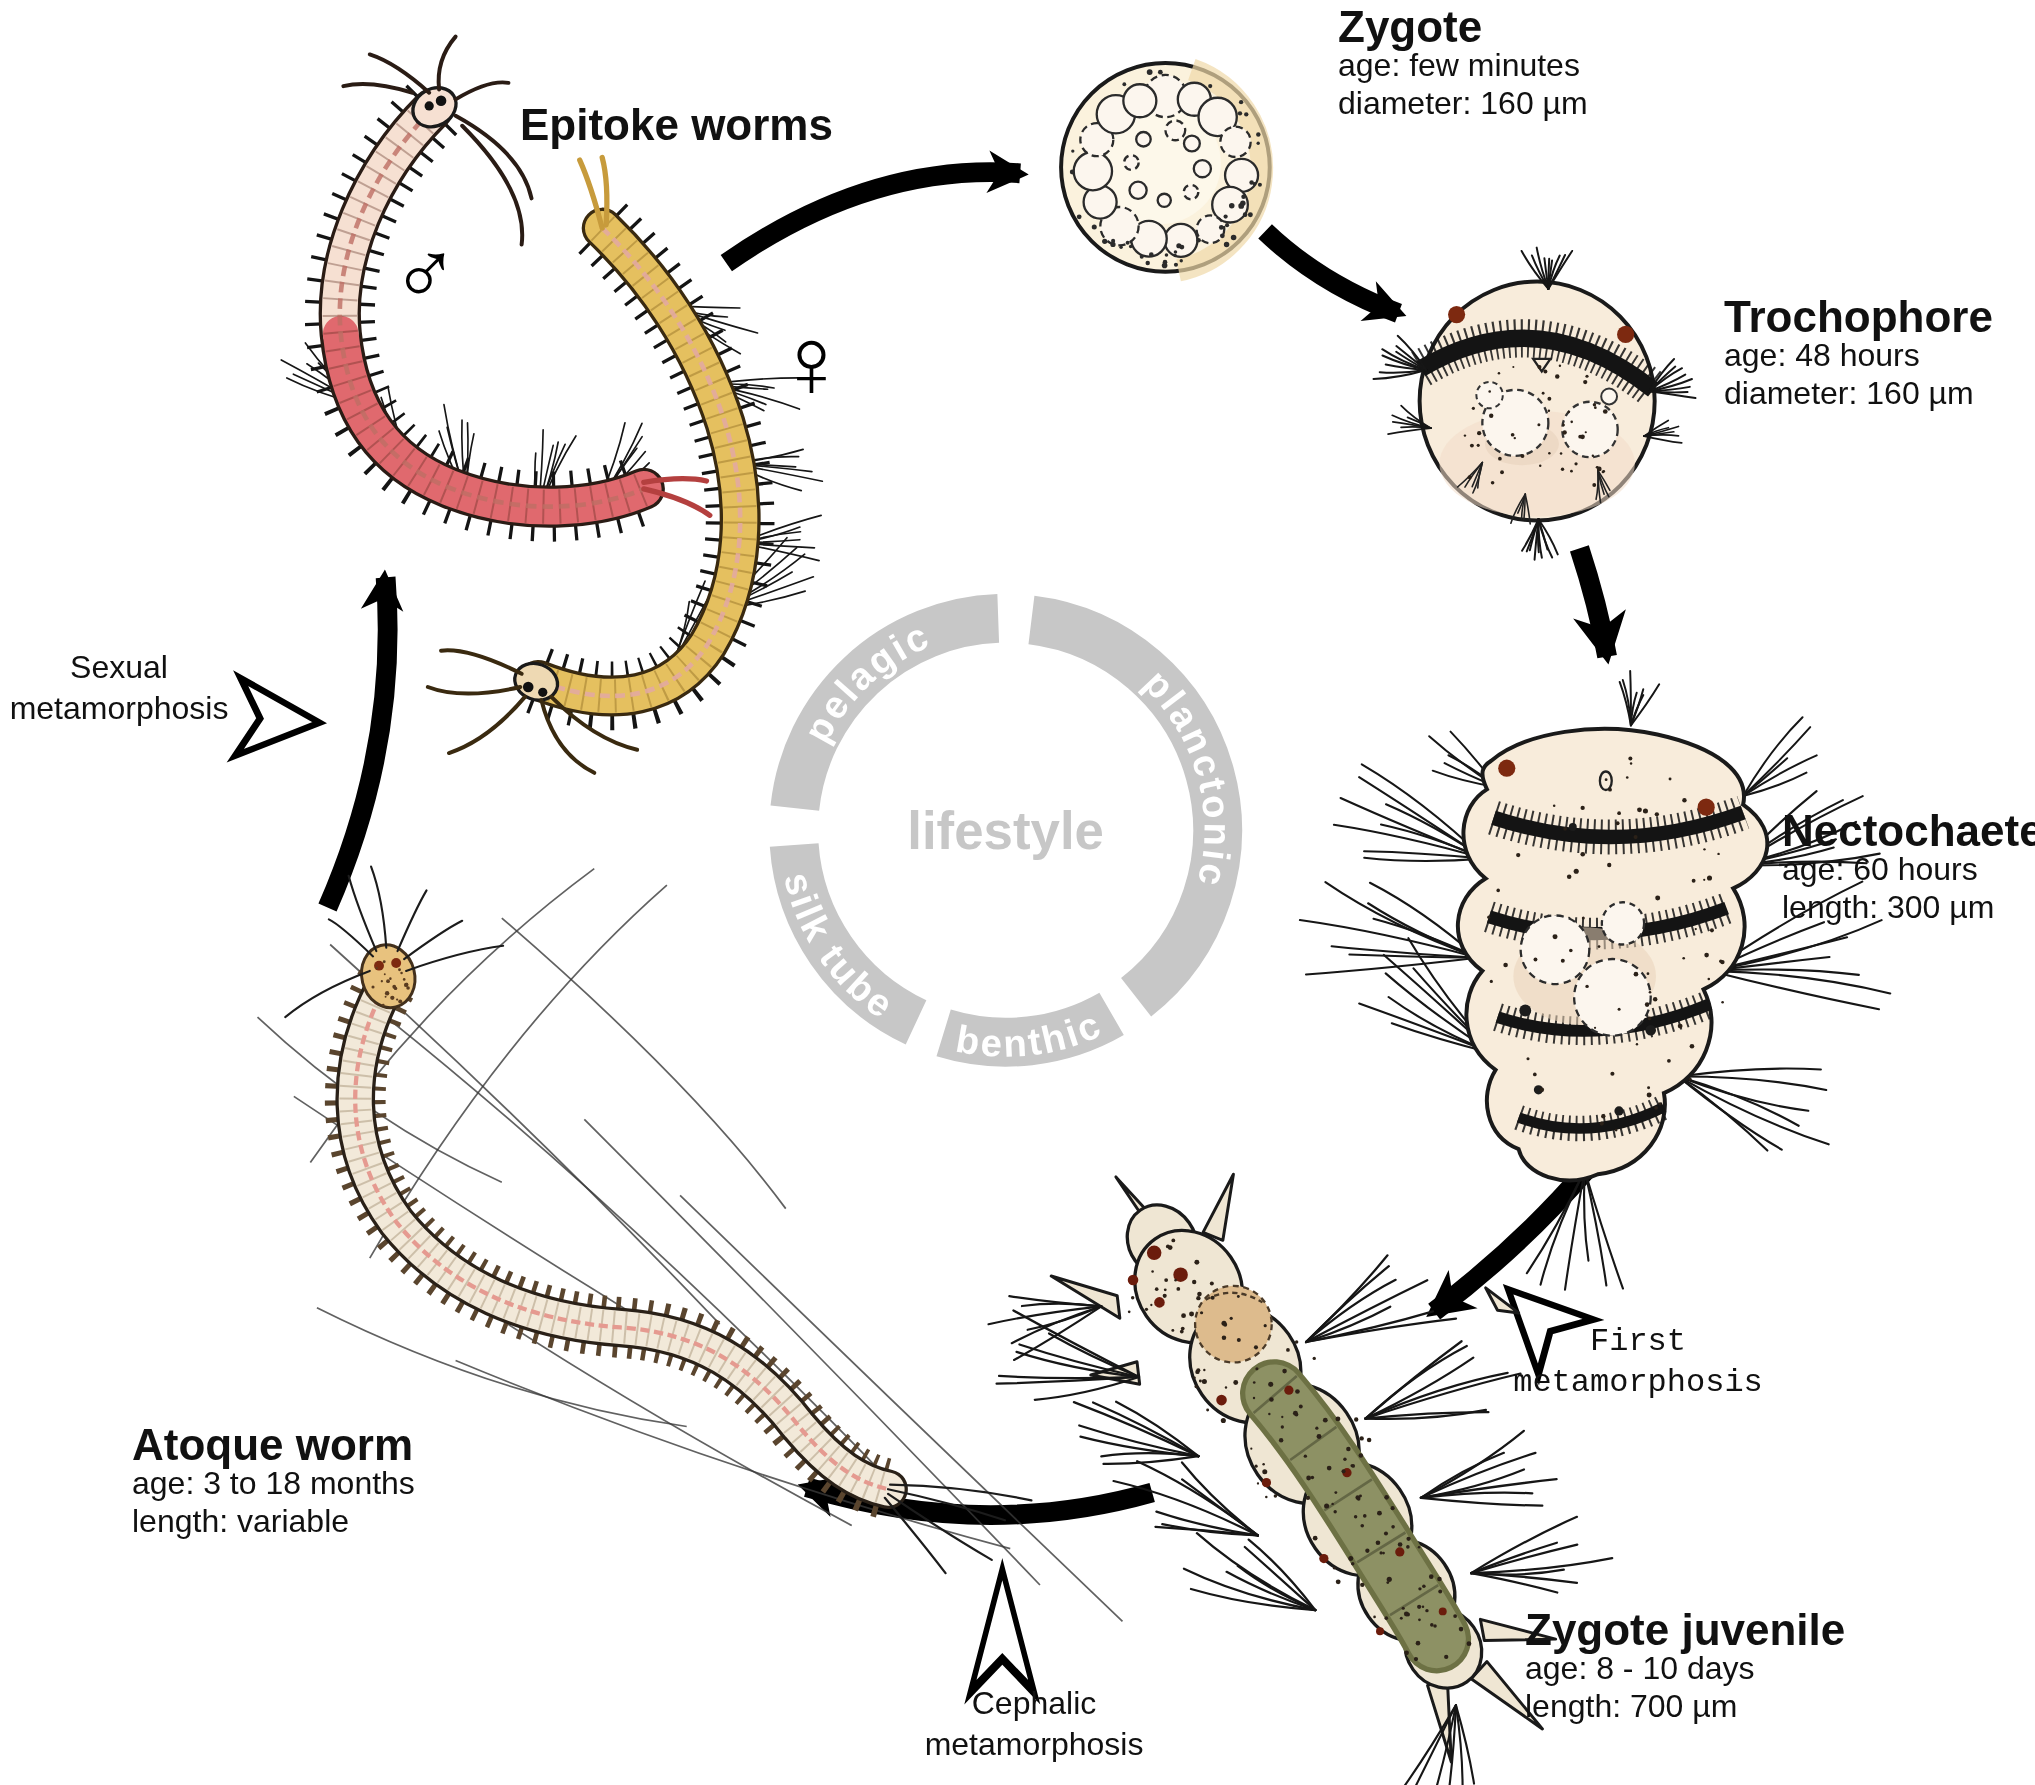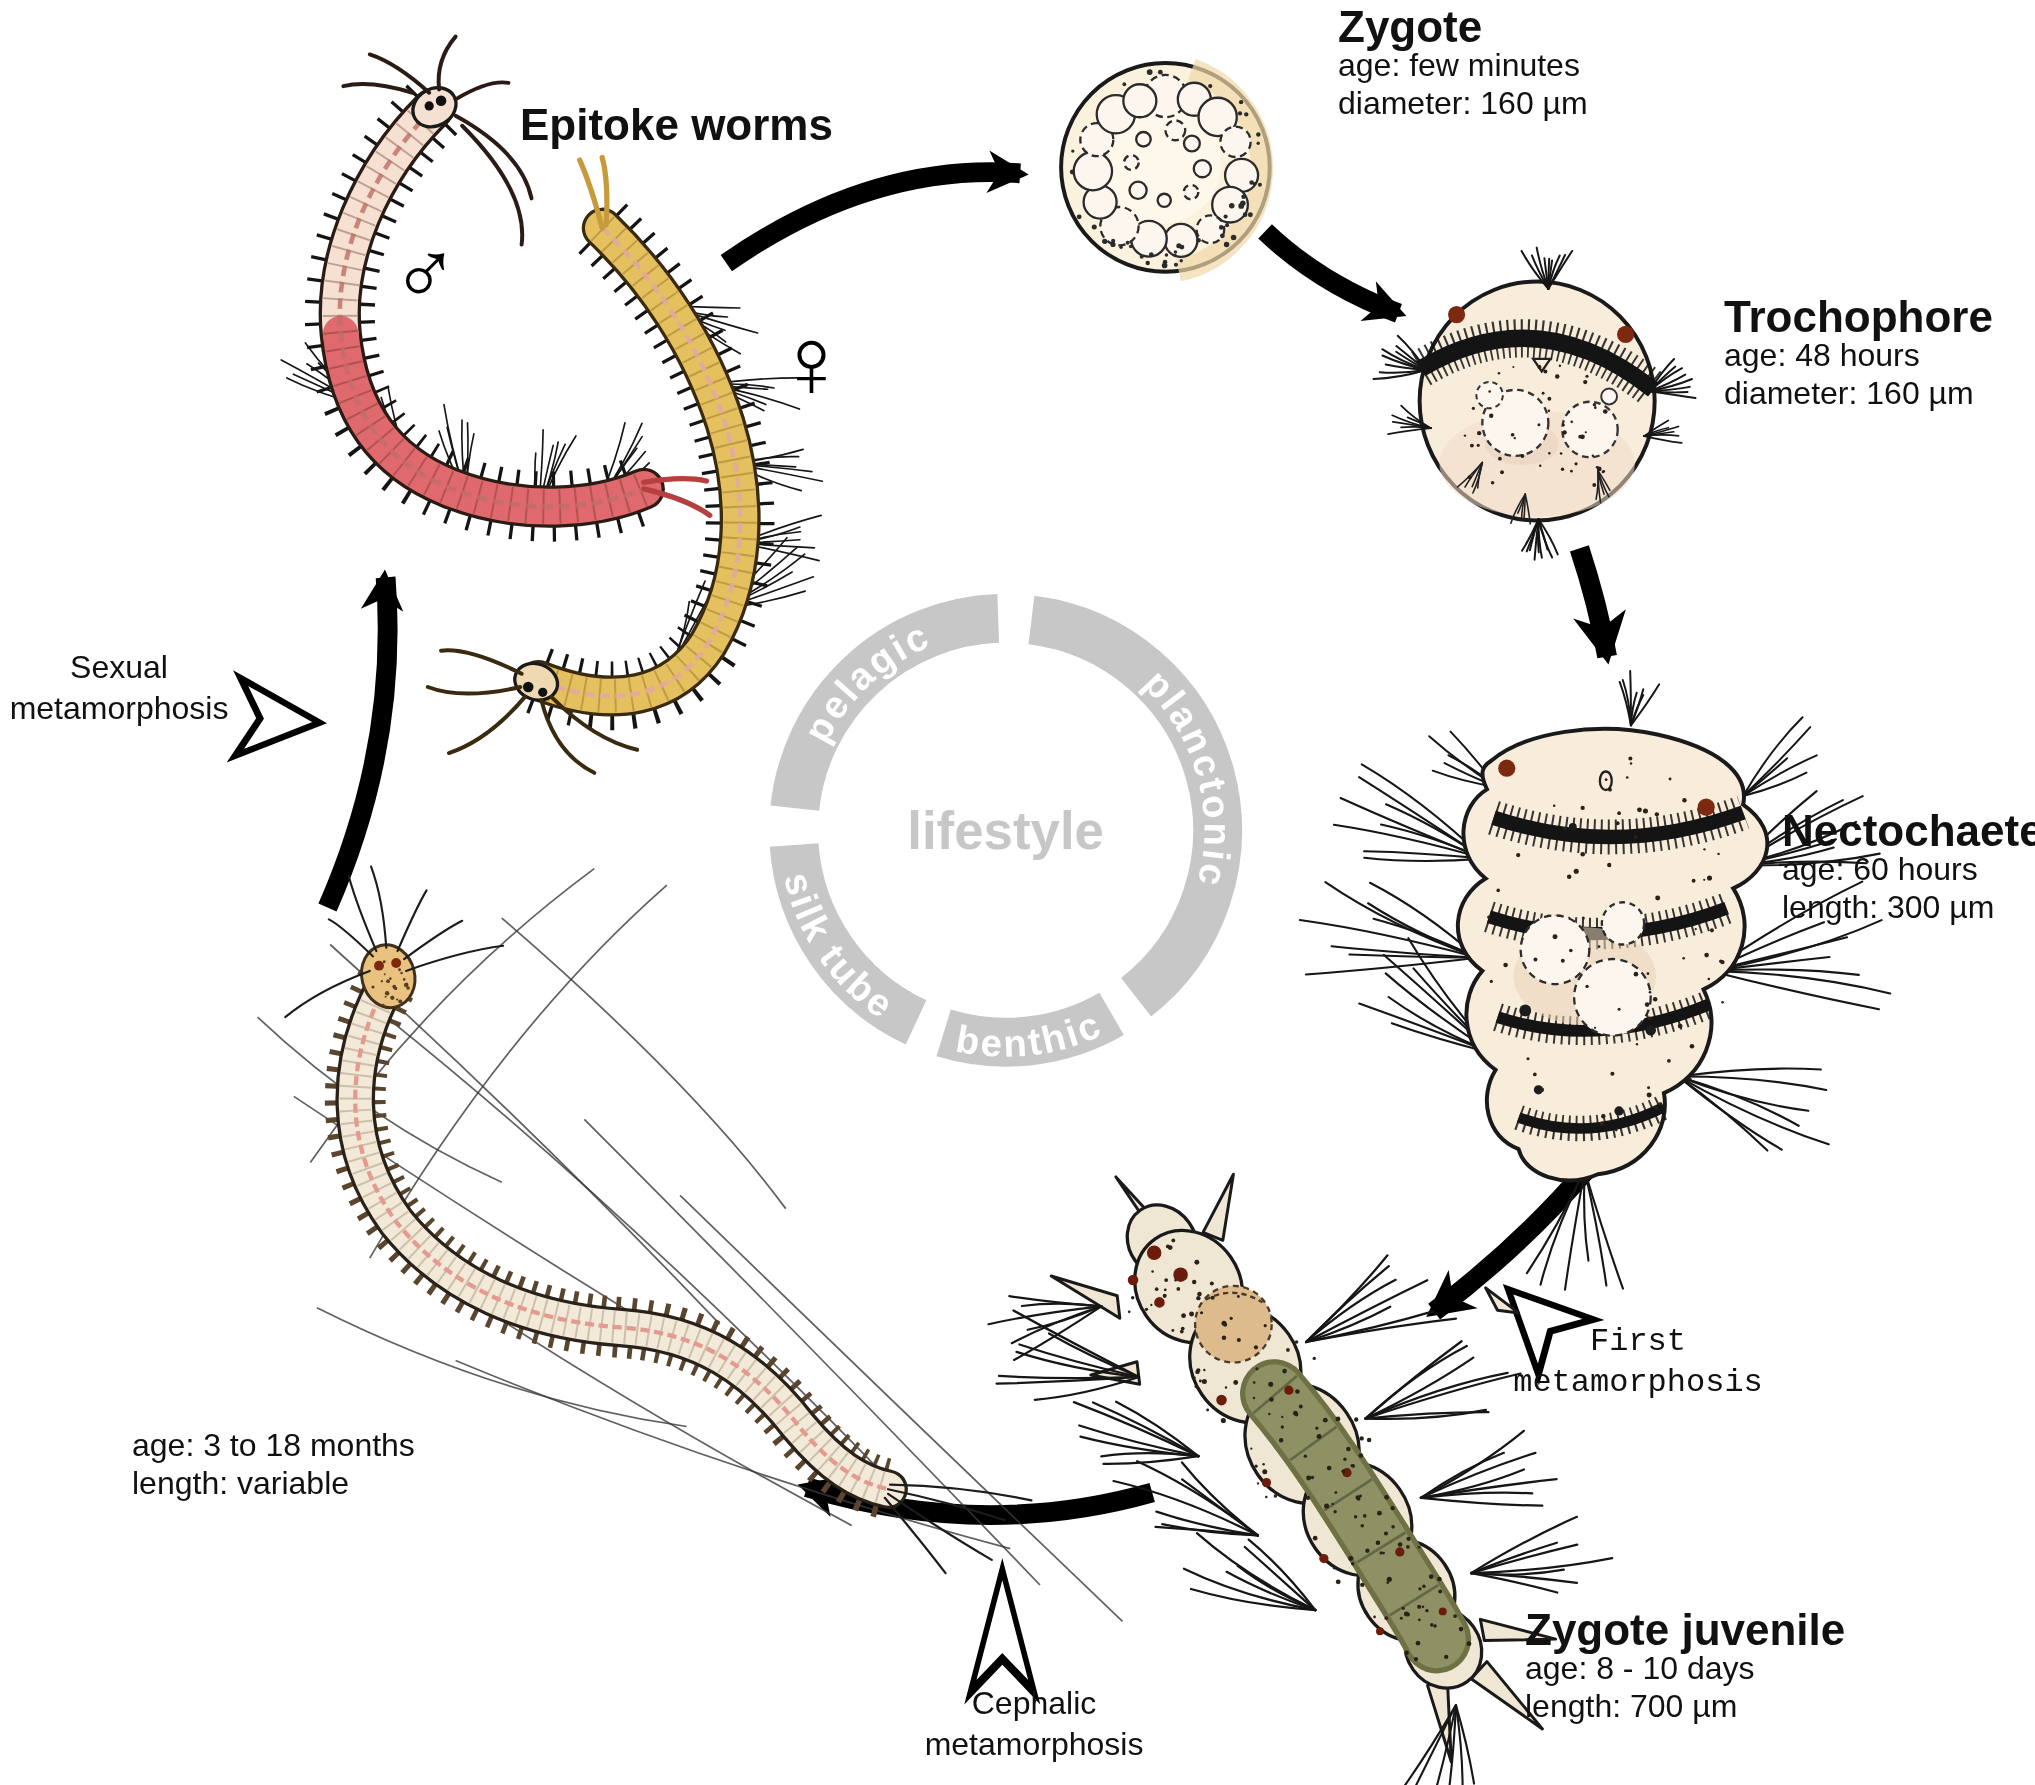--- a/index.html
+++ b/index.html
@@ -869,20 +869,21 @@
   <span class="d">length: 300 µm</span>
 </div>
 
 <div class="stage" id="errant-label">
   <span class="h">Zygote juvenile</span>
   <span class="d">age: 8 - 10 days</span>
   <span class="d">length: 700 µm</span>
 </div>
 
 <div class="stage" id="atoque-label">
+  <span class="h">Atoque worm</span>
   <span class="d">age: 3 to 18 months</span>
   <span class="d">length: variable</span>
 </div>
 
 <div class="trans" id="sexual-label">
   <span>Sexual</span>
   <span>metamorphosis</span>
 </div>
 
 <div class="trans" id="first-label">

